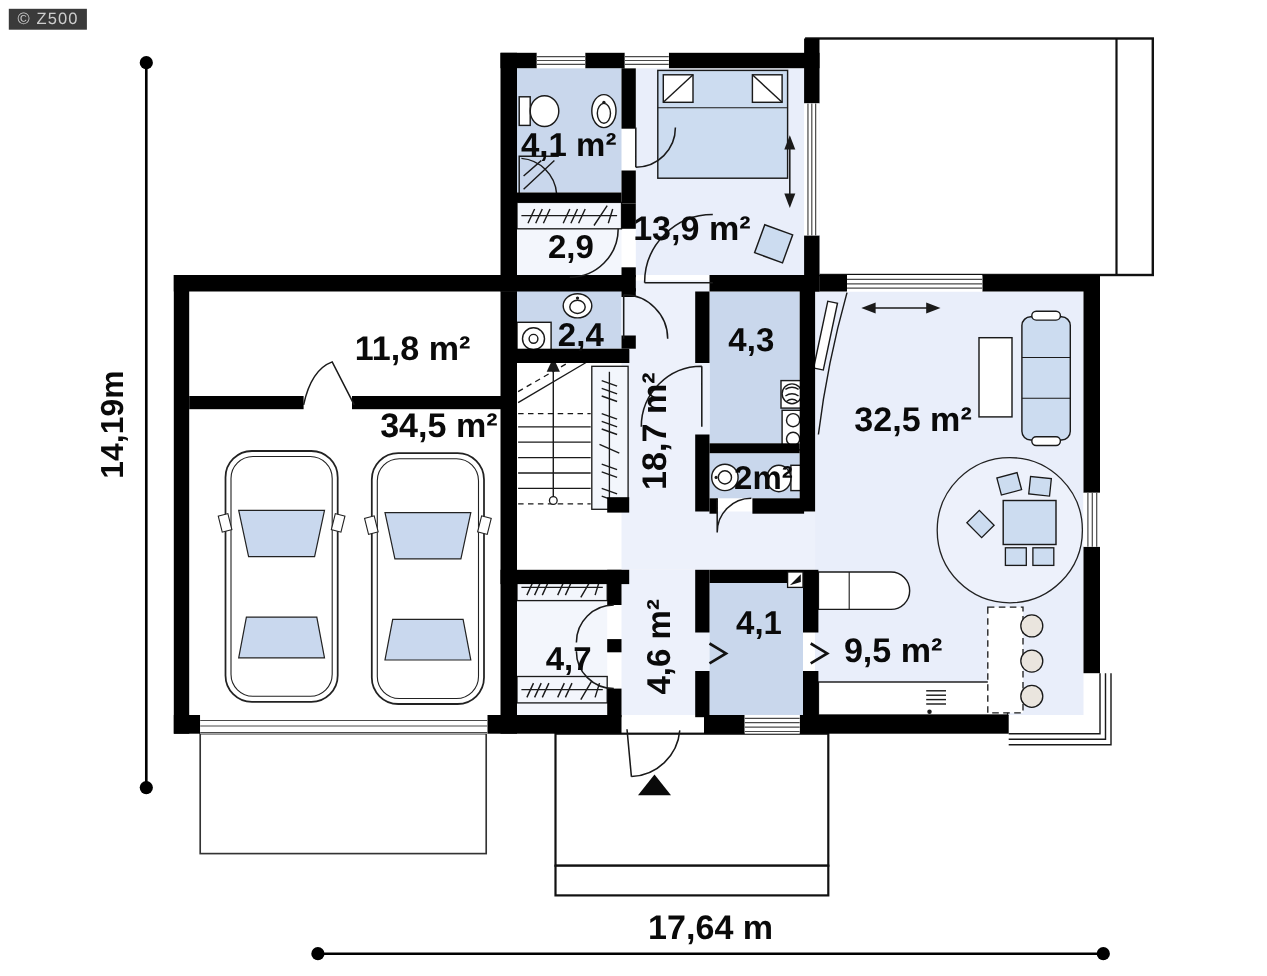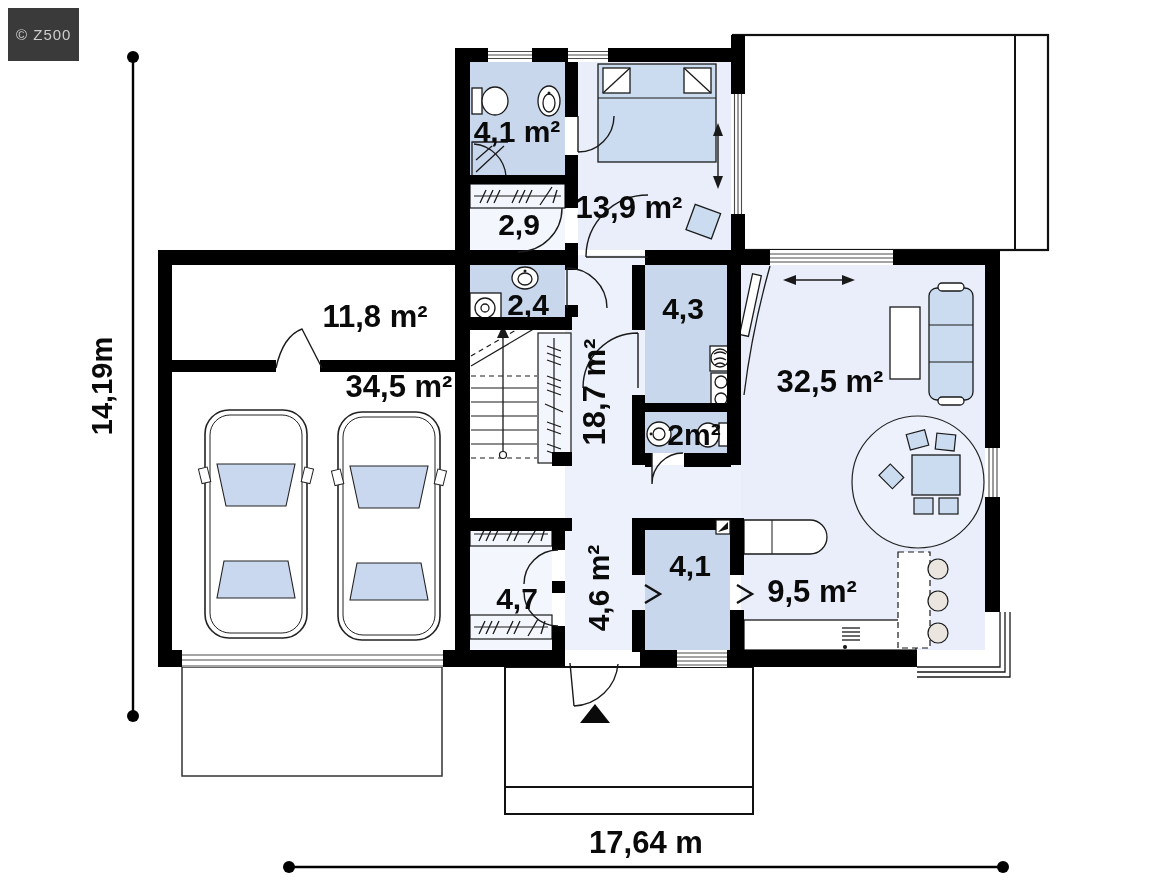--- a/index.html
+++ b/index.html
@@ -10,21 +10,21 @@
   .lbl-31{font-size:31px}
   .lbl-30{font-size:30px}
   .lbl-29{font-size:29px}
   .wall{fill:#000000}
   .thinline{stroke:#1a1a1a;stroke-width:1.3;fill:none}
   .door{stroke:#1a1a1a;stroke-width:1.4;fill:none}
   .furn{stroke:#1a1a1a;stroke-width:1.3;fill:#ffffff}
   .winline{stroke:#4a4a4a;stroke-width:1.1;fill:none}
   .dim{stroke:#000;stroke-width:2.4;fill:none}
   #watermark{position:absolute;left:8px;top:8px;background:#3a3a3a;color:#cdcdcd;
-     font-size:15px;padding:18px 8px;letter-spacing:1px;}
+     font-size:15px;padding:1px 8px;letter-spacing:1px;}
 </style>
 </head>
 <body>
 
 <div id="stage">
   <div id="watermark">© Z500</div>
 
   <svg viewBox="0 0 1152 887" width="1152" height="887">
 
     <g>

